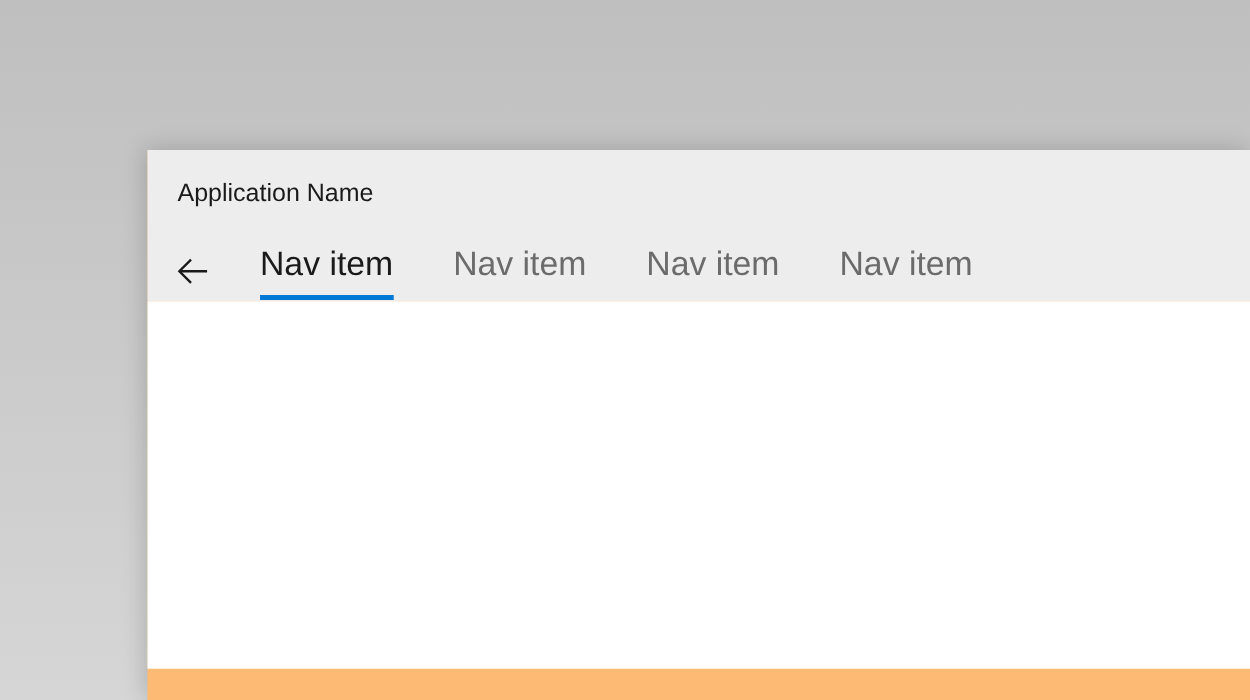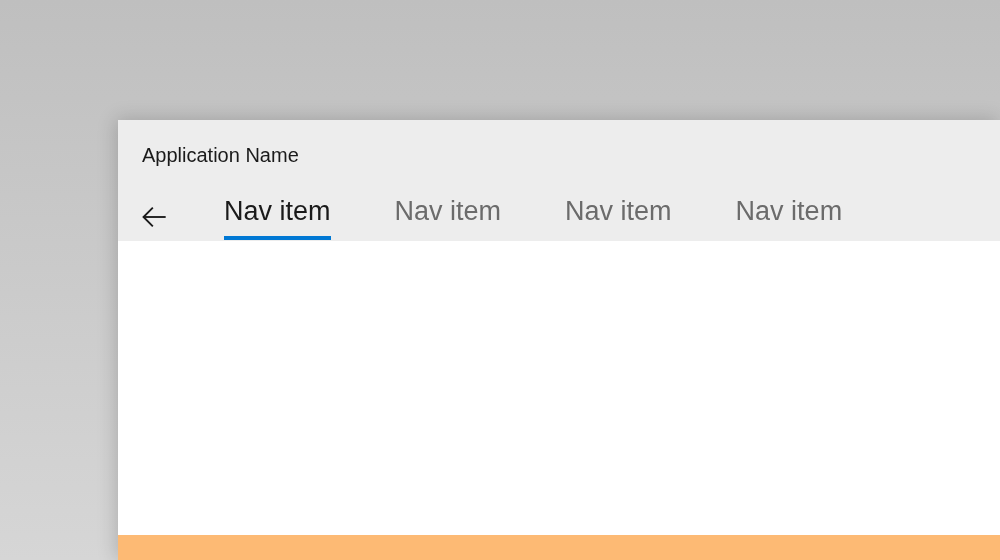--- a/index.html
+++ b/index.html
@@ -33,21 +33,21 @@
     }
     .app-title {
       font-size: 20px;
       font-weight: 400;
       color: #1a1a1a;
       margin-bottom: 26px;
     }
     .nav-row {
       display: flex;
       align-items: center;
-      gap: 16px;
+      gap: 0;
     }
     .back-button {
       width: 48px;
       height: 48px;
       display: flex;
       align-items: center;
       justify-content: flex-start;
       margin-left: -2px;
       margin-right: 20px;
       background: transparent;

